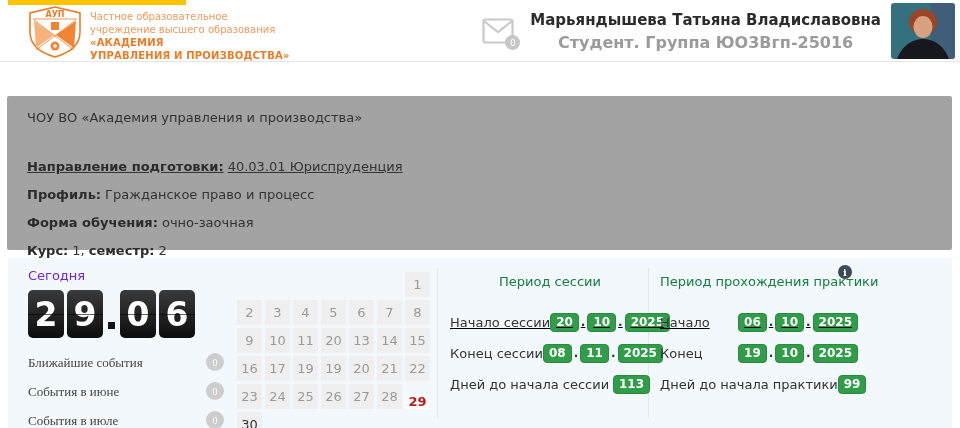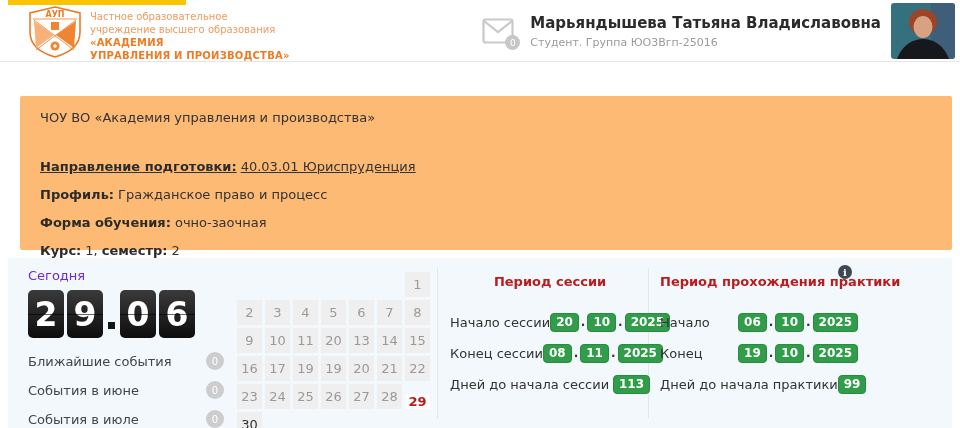--- a/index.html
+++ b/index.html
@@ -14,27 +14,27 @@
   .yellow-bar { position:absolute; top:0; left:8px; width:178px; height:5px; background:#fcc400; }
   .logo { position:absolute; left:27px; top:6px; width:56px; height:52px; }
   .org { position:absolute; left:90px; top:10px; line-height:1.3; }
   .org-small { font-size:10px; color:#f09a5e; }
   .org-bold { font-size:10px; font-weight:bold; color:#ee7b23; letter-spacing:.2px; }
 
   .header-right { position:absolute; right:5px; top:0; height:62px; display:flex; align-items:center; }
   .mail { position:relative; width:32px; height:26px; margin-right:16px; cursor:pointer; }
   .mail-badge { position:absolute; right:-6px; bottom:-6px; width:15px; height:15px; border-radius:50%;
     background:#c7c7c7; color:#fff; font-size:9px; display:flex; align-items:center; justify-content:center; }
-  .user { text-align:left; margin-right:10px; cursor:pointer; }
+  .user { text-align:center; margin-right:10px; cursor:pointer; }
   .user-name { font-size:15px; font-weight:bold; color:#2b2b2b; }
-  .user-role { font-size:11px; color:#9b9b9b; margin-top:4px; }
+  .user-role { font-size:16px; color:#9b9b9b; margin-top:4px;font-weight:bold; }
   .avatar { width:64px; height:56px; border-radius:3px; overflow:hidden; flex:0 0 auto; }
 
   
-  .panel-top { position:absolute; left:20px; right:8px; top:96px; height:154px; background:#fdba74;
+  .panel-top { position:absolute; left:7px; right:8px; top:96px; height:154px; background:#a3a3a3;
     border-radius:2px; padding:14px 0 0 20px; }
   .inst { font-size:13px; color:#333; }
   .info-row { font-size:13px; color:#333; margin-top:13px; }
   .info-row.first { margin-top:34px;text-decoration:underline; }
   .info-row b { color:#2b2b2b; }
   .sp { margin-right:4px; }
 
   
   .panel-bottom { position:absolute; left:8px; right:8px; top:258px; height:170px; background:#f2f8fb; }
   .vdivider { position:absolute; top:10px; bottom:10px; width:1px; background:#e2e7ea; }
@@ -44,39 +44,39 @@
   
   .col-today { position:absolute; left:20px; top:10px; width:200px; }
   .today-label { font-size:13px; color:#6d28d9; }
   .flipclock { display:flex; align-items:flex-end; margin-top:7px; height:48px; }
   .flip-tile { width:36px; height:48px; margin-right:3px; border-radius:5px;
     background:linear-gradient(#3a3a3a,#0d0d0d); color:#fff; font-size:33px; font-weight:bold;
     display:flex; align-items:center; justify-content:center; position:relative; overflow:hidden; }
   .flip-tile::after { content:""; position:absolute; left:0; right:0; top:50%; height:1px; background:rgba(0,0,0,.6); }
   .flip-dot { width:7px; height:7px; background:#151515; margin:0 5px 9px 2px; }
   .events { margin-top:13px; }
-  .event-row { display:flex; justify-content:space-between; align-items:center; width:196px; height:20px; margin-bottom:9px; cursor:pointer; }
+  .event-row { display:flex; justify-content:space-between; align-items:flex-end; width:196px; height:20px; margin-bottom:9px; cursor:pointer;font-family:Liberation Serif, serif; }
   .event-label { font-size:13px; color:#454545; }
   .event-badge { width:18px; height:18px; border-radius:50%; background:#cdcdcd; color:#fff; font-size:10px;
     display:flex; align-items:center; justify-content:center; }
 
   
   .col-calendar { position:absolute; left:229px; top:14px; }
   .cal-grid { display:grid; grid-template-columns:repeat(7,25px); grid-auto-rows:25px; gap:3px; }
   .cal-cell { background:#efefef; color:#9a9a9a; font-size:13px; display:flex; align-items:center; justify-content:center; cursor:pointer; }
   .cal-cell.empty { background:transparent; cursor:default; }
   .cal-cell.today { background:#fcfcfc; color:#b91c1c; font-weight:bold;margin-top:10px; }
   .cal-cell.future { color:#333; }
 
   
   .col-session { position:absolute; left:442px; top:16px; width:200px; }
   .col-practice { position:absolute; left:652px; top:16px; width:198px; }
-  .panel-title { font-size:13px; font-weight:bold; color:#b91c1c; text-align:center; white-space:nowrap; }
+  .panel-title { font-size:13px; font-weight:normal; color:#15803d; text-align:center; white-space:nowrap; }
   .b-row { display:flex; justify-content:space-between; align-items:center; margin-top:9px; height:22px; }
-  .b-row:first-of-type { margin-top:22px; }
+  .b-row:first-of-type { margin-top:22px;text-decoration:underline; }
   .b-label { font-size:13px; color:#333; white-space:nowrap; }
   .badges { display:flex; align-items:center; }
   .gbadge { background:#319c4a; border:1px solid #2a8a40; color:#fff; font-size:12px; font-weight:bold;
     border-radius:4px; padding:0 5px; height:19px; line-height:17px; }
   .bdot { color:#333; font-weight:bold; margin:0 2px; font-size:12px; }
   .info-icon { position:absolute; left:830px; top:7px; width:14px; height:14px; border-radius:50%;
     background:#3f4954; color:#fff; font-size:10px; font-weight:bold;
     display:flex; align-items:center; justify-content:center; cursor:pointer;
     font-family:"DejaVu Serif","Liberation Serif",serif; }
 </style>

